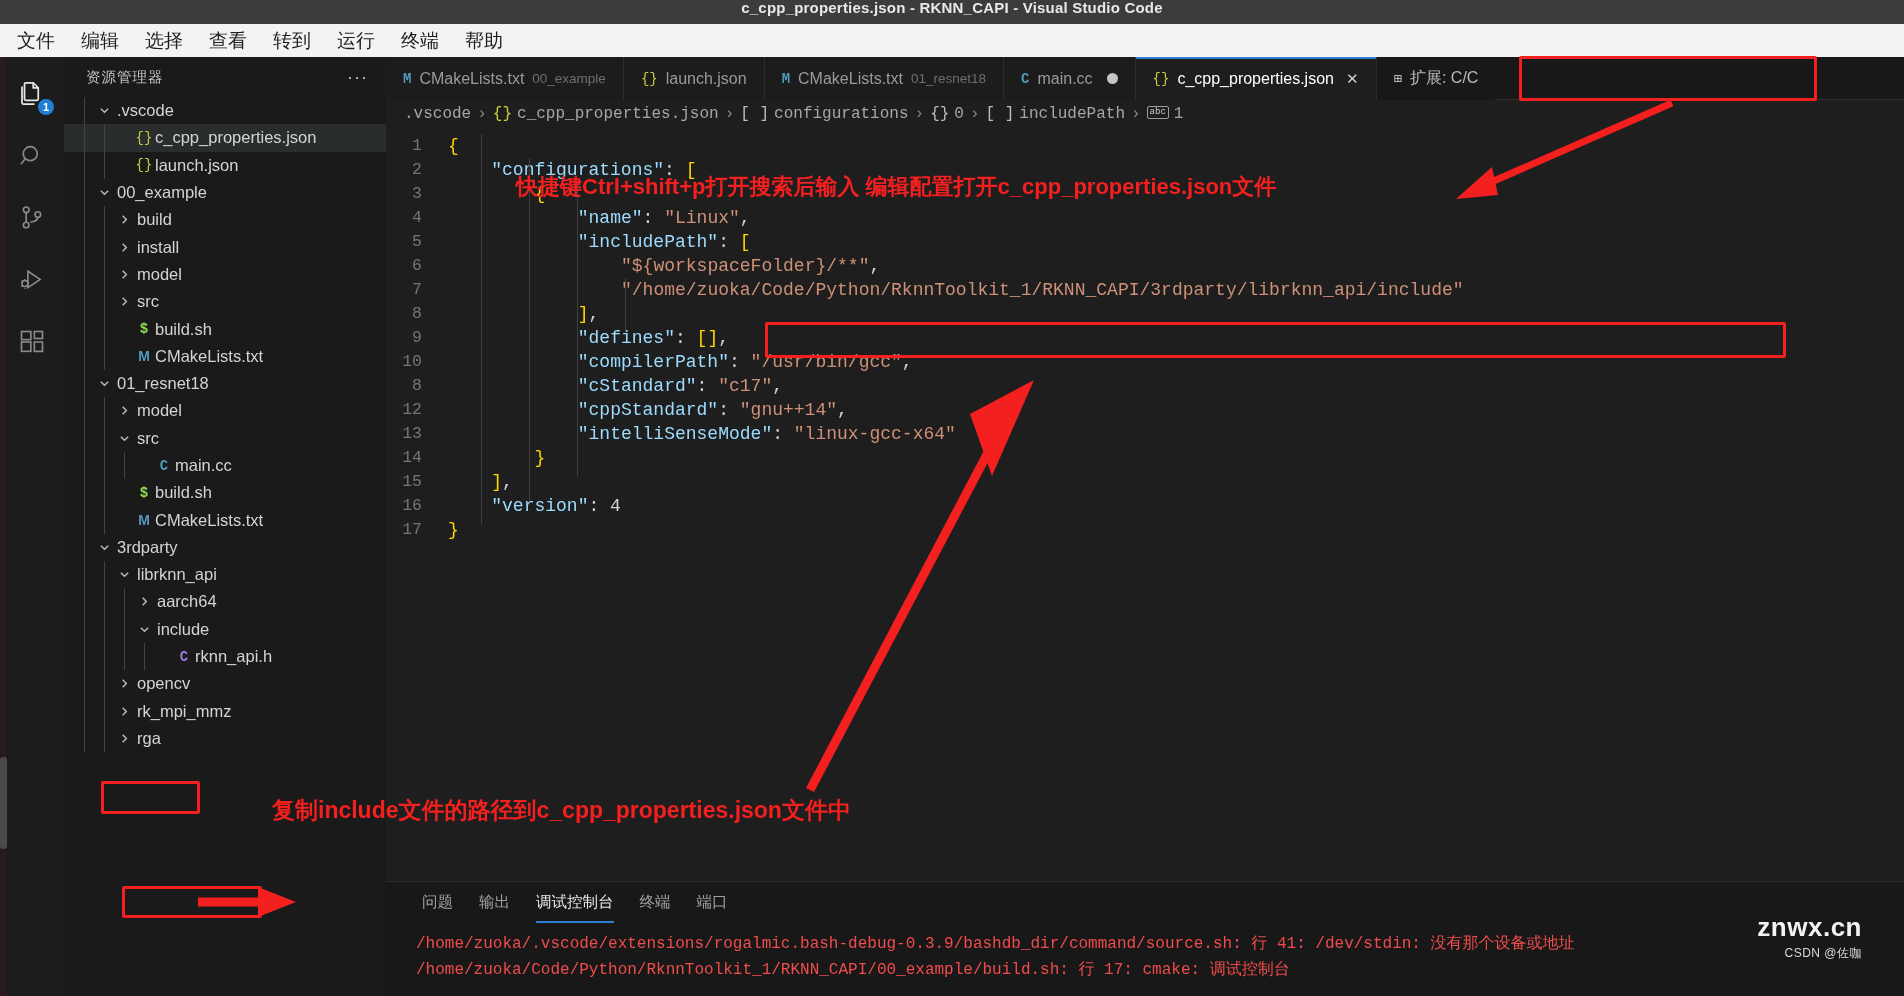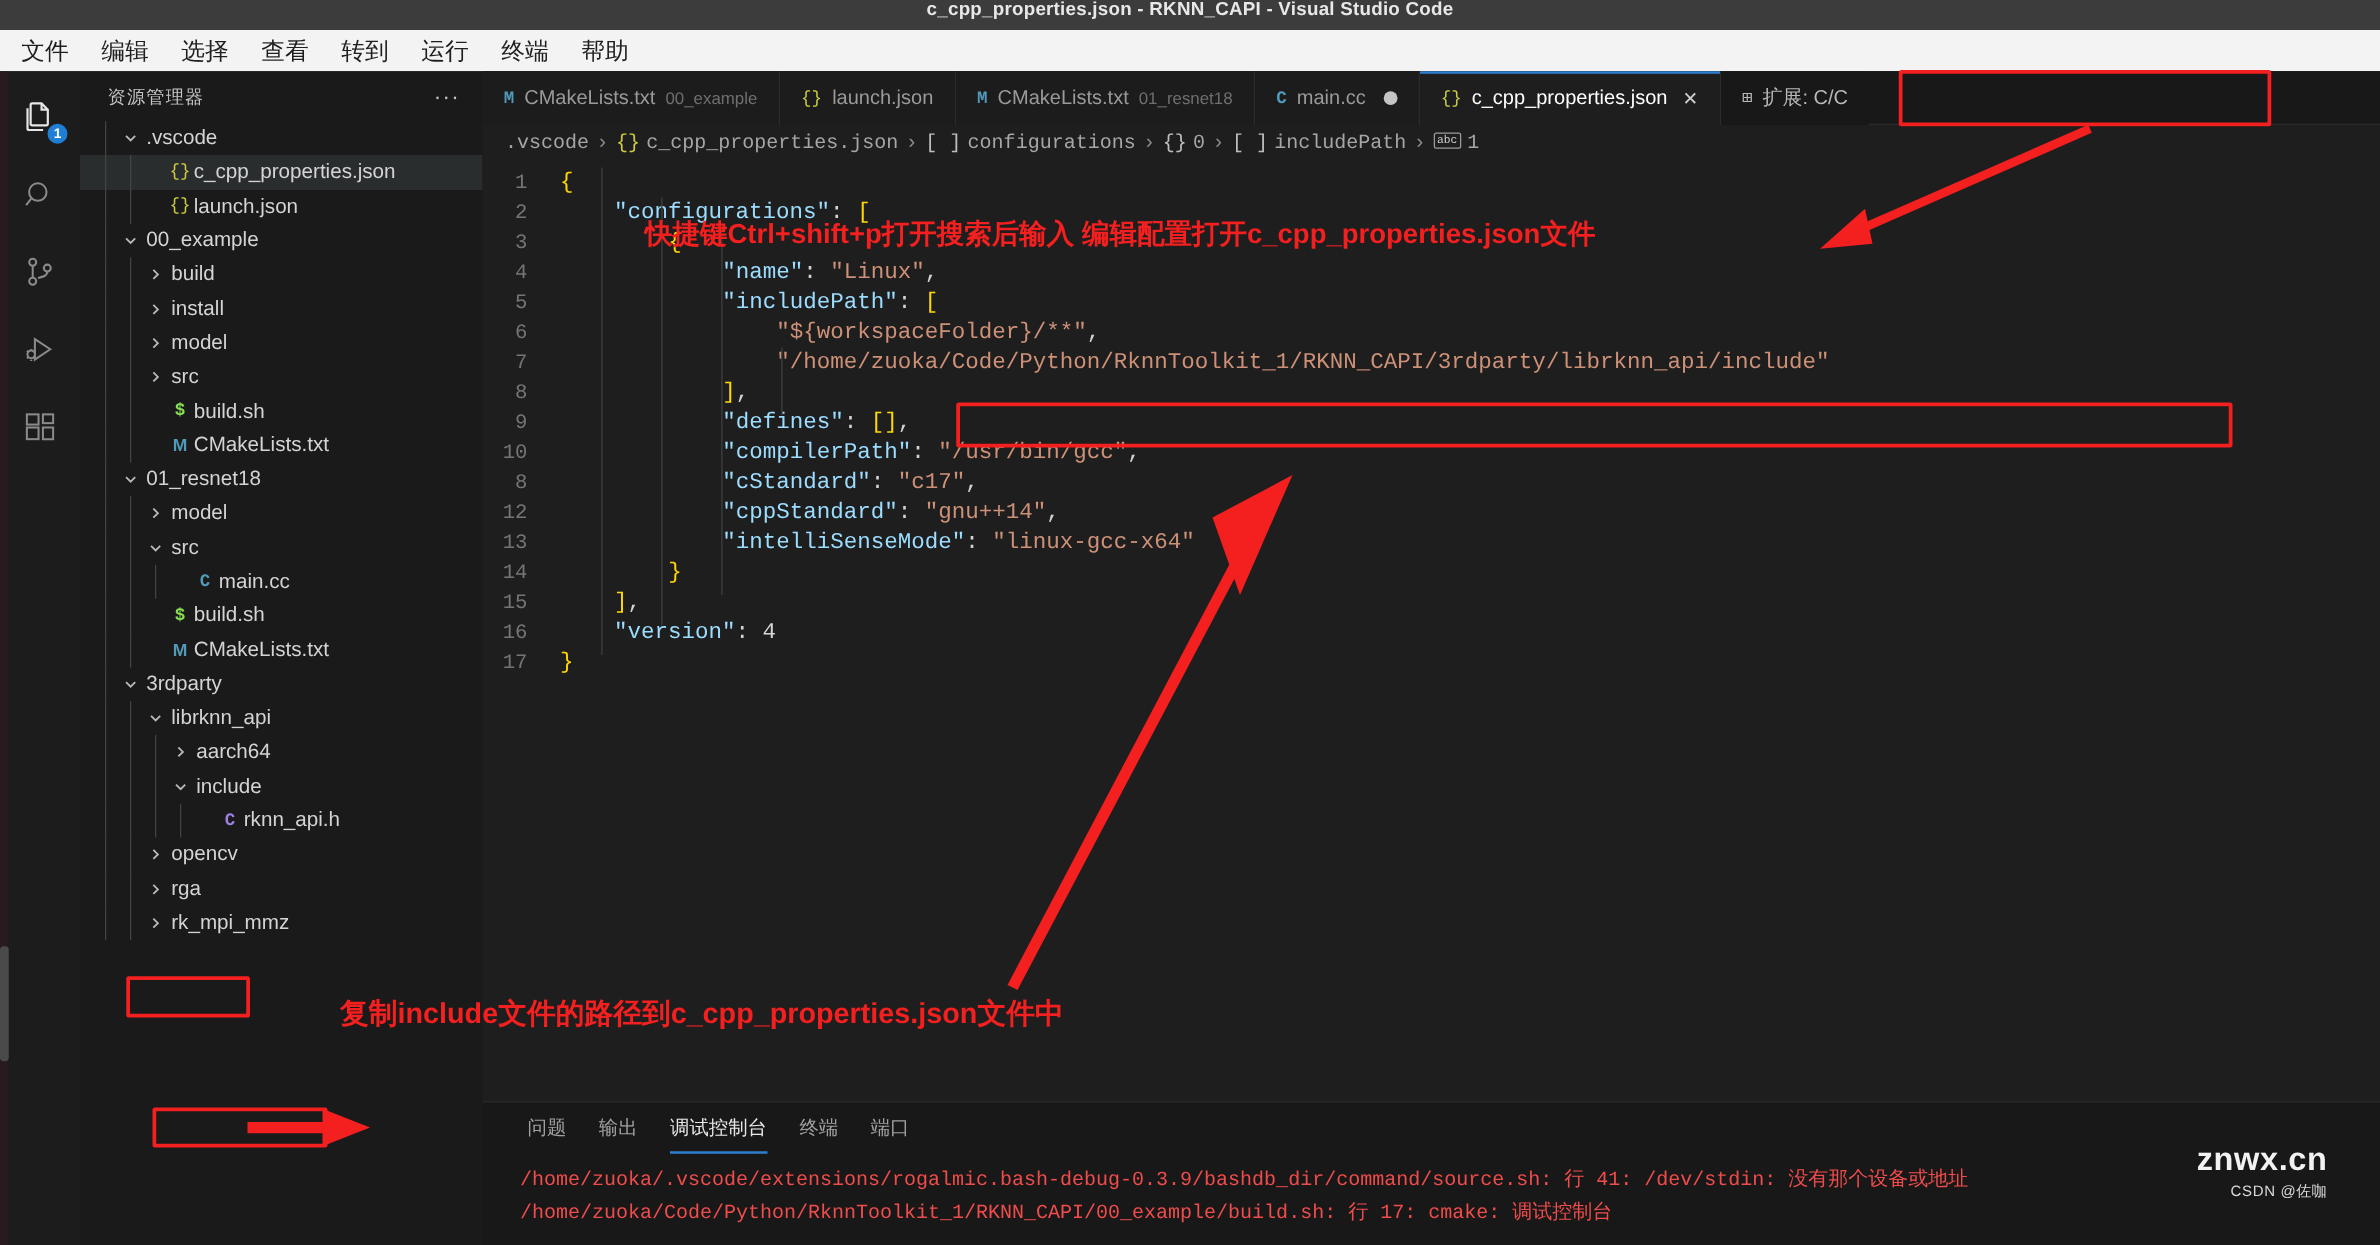--- a/index.html
+++ b/index.html
@@ -462,33 +462,33 @@
         <div class="row">
           <div class="guide" style="left: 20px;"></div>
           <div class="guide" style="left: 40px;"></div>
           <span style="display: inline-block; flex: 0 0 auto; width: 52px;"></span>
           <span class="chev">
             <svg width="11" height="11" viewBox="0 0 12 12" fill="none" stroke="currentColor" stroke-width="1.6">
               <path d="M4 2l4 4-4 4"></path>
             </svg>
           </span>
           <span style="width: 4px; flex: 0 0 auto;"></span>
+          <span class="nm">rk_mpi_mmz</span>
+        </div>
+        <div class="row">
+          <div class="guide" style="left: 20px;"></div>
+          <div class="guide" style="left: 40px;"></div>
+          <span style="display: inline-block; flex: 0 0 auto; width: 52px;"></span>
+          <span class="chev">
+            <svg width="11" height="11" viewBox="0 0 12 12" fill="none" stroke="currentColor" stroke-width="1.6">
+              <path d="M4 2l4 4-4 4"></path>
+            </svg>
+          </span>
+          <span style="width: 4px; flex: 0 0 auto;"></span>
           <span class="nm">rga</span>
-        </div>
-        <div class="row">
-          <div class="guide" style="left: 20px;"></div>
-          <div class="guide" style="left: 40px;"></div>
-          <span style="display: inline-block; flex: 0 0 auto; width: 52px;"></span>
-          <span class="chev">
-            <svg width="11" height="11" viewBox="0 0 12 12" fill="none" stroke="currentColor" stroke-width="1.6">
-              <path d="M4 2l4 4-4 4"></path>
-            </svg>
-          </span>
-          <span style="width: 4px; flex: 0 0 auto;"></span>
-          <span class="nm">rk_mpi_mmz</span>
         </div>
       </div>
   </div>
 
   <div class="editor">
     <div class="tabbar" id="tabbar">
         <div class="tab">
           <span class="ticon md" style="color: rgb(81, 154, 186); font-weight: bold;">M</span>
           <span>CMakeLists.txt</span>
           <span class="tdesc">00_example</span>

